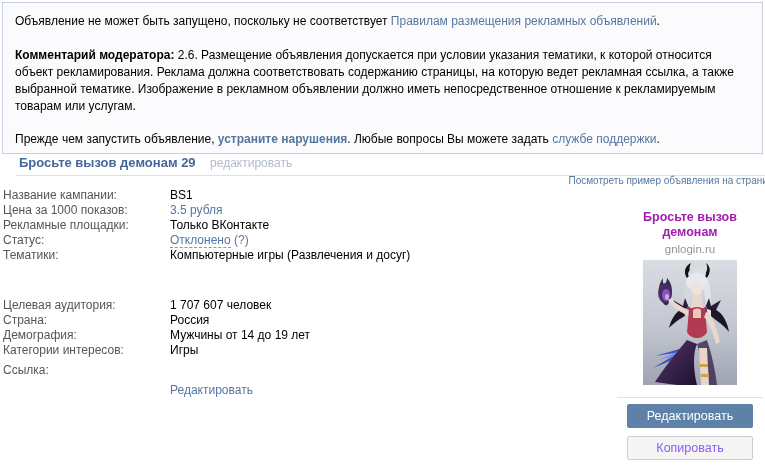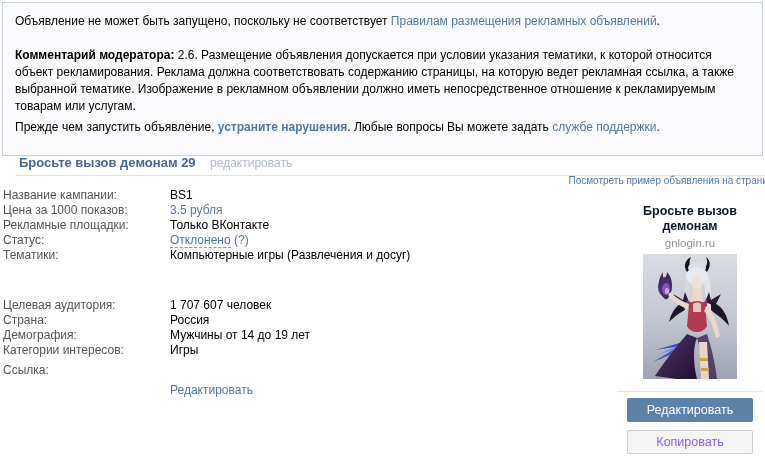--- a/index.html
+++ b/index.html
@@ -9,25 +9,25 @@
   }
   a{cursor:pointer;}
   .lnk{color:#54779F;text-decoration:none;}
   .lnk.b{font-weight:bold;}
   .dashed{border-bottom:1px dashed #7D9AC0;}
 
   
   .alert{
     position:absolute;left:2px;top:2px;width:761px;box-sizing:border-box;
     border:1px solid #C8CEE6;background:#FBFBFE;
-    padding:10px 12px 19px 12px;font-size:12px;line-height:17px;
+    padding:10px 12px 5px 12px;font-size:12px;line-height:17px;
   }
   .alert p{margin:0;}
   .alert p.m1{margin-bottom:17px;}
-  .alert p.m2{margin-bottom:4px;}
+  .alert p.m2{margin-bottom:16px;}
   .alert b{font-weight:bold;}
 
   
   .titlebar{
     position:absolute;left:16px;top:147px;width:765px;height:29px;box-sizing:border-box;
     border-bottom:1px solid #DAE1E8;padding:6px 2px 0 3px;
   }
   .ptitle{font-size:13px;font-weight:bold;color:#44689B;}
   .faded{color:#B2BBC9;font-size:12px;margin-left:10px;text-decoration:none;}
   .rightlink{position:absolute;right:2px;top:8px;font-size:10px;margin-top:20px;}
@@ -36,21 +36,21 @@
   .details{position:absolute;left:3px;top:188px;width:610px;font-size:12px;}
   .drow{display:flex;line-height:15px;min-height:15px;}
   .dlabel{width:167px;flex:none;color:#555;}
   .dvalue{color:#000;}
   #section2{margin-top:35px;}
   #section2 .drow:nth-child(5){margin-top:5px;}
   #section2 .drow:nth-child(6){margin-top:5px;}
 
   
   .preview{position:absolute;left:617px;top:188px;width:146px;text-align:center;}
-  .ptit{font-size:12.5px;font-weight:bold;color:#0f172a;line-height:15px;margin-top:16px;}
+  .ptit{font-size:12.5px;font-weight:bold;color:#a21caf;line-height:15px;margin-top:22px;}
   .pdom{font-size:11.5px;color:#949494;margin-top:3px;}
   .pimg{width:94px;height:125px;margin:5px auto 0 auto;}
   .pimg svg{display:block;}
   .pdiv{border-top:1px solid #E2E2E2;margin-top:12px;height:0;}
   .btn-blue{
     margin:6px auto 0 auto;width:126px;height:24px;line-height:24px;
     background:#5E81A8;color:#fff;font-size:12.5px;border-radius:2px;text-align:center;
   }
   .btn-gray{
     margin:8px auto 0 auto;width:124px;height:22px;line-height:22px;

